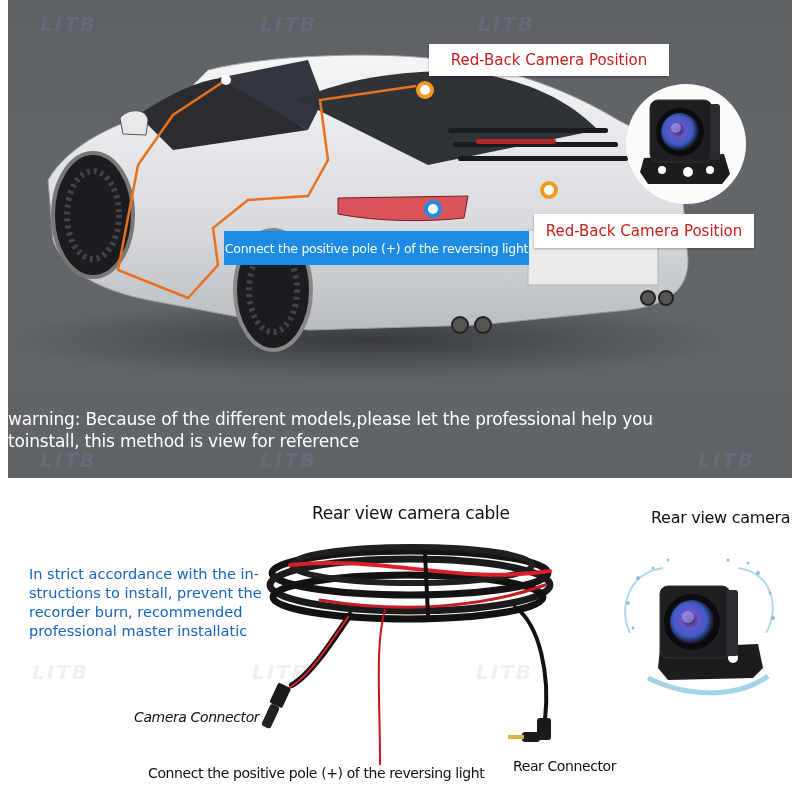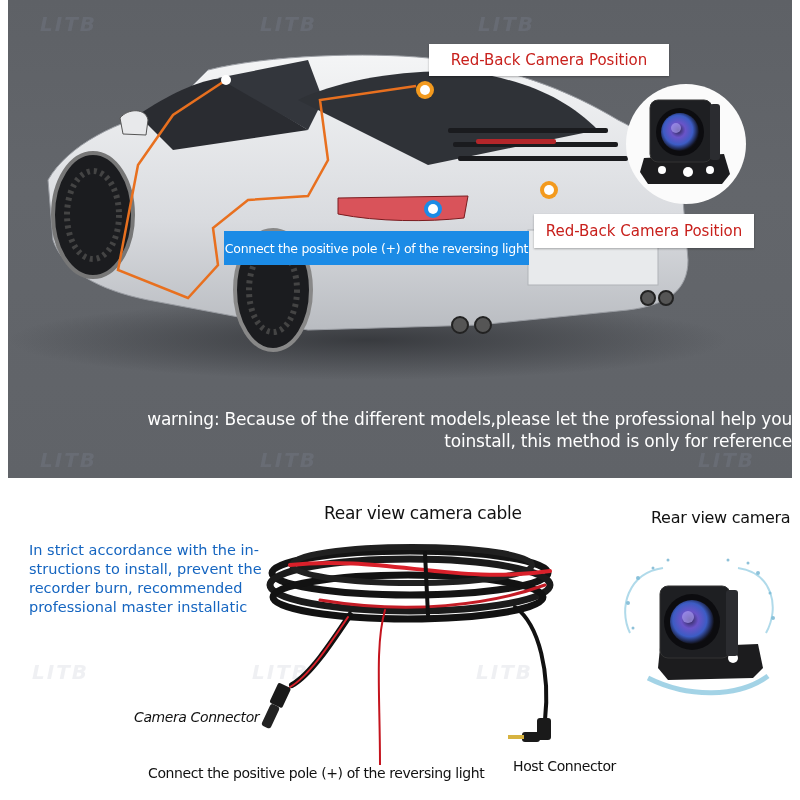--- a/index.html
+++ b/index.html
@@ -2,21 +2,21 @@
 <html><head>
 <meta charset="utf-8">
 <style>
   * { box-sizing: border-box; margin: 0; padding: 0; }
   body { width: 800px; height: 800px; background: #ffffff; position: relative; overflow: hidden; font-family: "DejaVu Sans", sans-serif; }
   .top-panel { position: absolute; left: 8px; top: 0; width: 784px; height: 478px; background: linear-gradient(180deg, #5e6166 0%, #63666b 40%, #606368 100%); overflow: hidden; }
   .car-svg { position: absolute; left: 0; top: 0; }
   .label-white { position: absolute; background: #ffffff; color: #c8201c; font-size: 15px; padding: 0 8px; display: flex; align-items: center; justify-content: center; box-shadow: 0 1px 2px rgba(0,0,0,0.3); }
   .label-blue { position: absolute; background: #1b8be6; color: #ffffff; font-size: 12.5px; display: flex; align-items: center; justify-content: center; letter-spacing: -0.3px; }
   .thumb-circle { position: absolute; left: 618px; top: 84px; width: 120px; height: 120px; border-radius: 50%; background: #fbfbfb; overflow: hidden; }
-  .warning-top { position: absolute; left: 0; width: 784px; top: 408px; text-align: right; color: #ffffff; font-size: 17px; line-height: 22px; letter-spacing: -0.2px; }
+  .warning-top { position: absolute; left: 0; width: 784px; top: 408px; text-align: left; color: #ffffff; font-size: 17px; line-height: 22px; letter-spacing: -0.2px; }
   .watermark { position: absolute; color: rgba(120,125,140,0.35); font-size: 20px; font-style: italic; font-weight: bold; letter-spacing: 2px; }
   .wm-light { color: rgba(220,222,228,0.45); }
   .warning-blue { position: absolute; left: 29px; top: 522px; width: 240px; color: #1565c0; font-size: 14.5px; line-height: 19px; white-space: pre-line; }
   .caption { position: absolute; color: #111; font-size: 17px; letter-spacing: -0.3px; }
   .caption-sm { position: absolute; color: #111; font-size: 14px; letter-spacing: -0.4px; }
 </style>
 </head>
 <body>
 
 <div class="top-panel">
@@ -105,37 +105,37 @@
       <rect x="24" y="16" width="62" height="62" rx="8" fill="#1e1f22" stroke="#333"></rect>
       <rect x="84" y="20" width="10" height="56" rx="3" fill="#2b2c30"></rect>
       <circle cx="54" cy="48" r="24" fill="#0c0c0f"></circle>
       <circle cx="54" cy="48" r="19" fill="url(#lensG)"></circle>
       <circle cx="50" cy="44" r="5" fill="#a79af0" opacity="0.7"></circle>
     </svg>
   </div>
 
   <div class="warning-top">
     <div>warning: Because of the different models,please let the professional help you</div>
-    <div>toinstall, this method is only for reference</div>
+    <div>toinstall, this method is view for reference</div>
   </div>
 </div>
 
 <div>
   <span class="watermark wm-light" style="left:32px;top:660px;">LITB</span>
   <span class="watermark wm-light" style="left:252px;top:660px;">LITB</span>
   <span class="watermark wm-light" style="left:476px;top:660px;">LITB</span>
 
   <div class="warning-blue">
-    <div style="white-space:pre-line;">In strict accordance with the in-
+    <div style="white-space:pre-line;margin-top:24px;">In strict accordance with the in-
 structions to install, prevent the
 recorder burn, recommended
 professional master installatic</div>
   </div>
 
-  <div class="caption" style="left:324px;top:503px;">Rear view camera cable</div>
+  <div class="caption" style="left:312px;top:503px;">Rear view camera cable</div>
   <div class="caption" style="left:651px;top:508px;font-size:16px;">Rear view camera</div>
 
   <svg style="position:absolute;left:260px;top:525px;" width="320" height="240" viewBox="0 0 320 240">
     <g fill="none" stroke-linecap="round">
       <ellipse cx="150" cy="48" rx="138" ry="22" stroke="#141414" stroke-width="7"></ellipse>
       <ellipse cx="150" cy="60" rx="140" ry="26" stroke="#1b1b1b" stroke-width="7"></ellipse>
       <ellipse cx="148" cy="72" rx="135" ry="22" stroke="#121212" stroke-width="7"></ellipse>
       <ellipse cx="152" cy="40" rx="120" ry="18" stroke="#202020" stroke-width="6"></ellipse>
       <path d="M30 40 C 120 30, 200 60, 290 46" stroke="#d9202a" stroke-width="4"></path>
       <path d="M60 75 C 150 90, 230 80, 285 60" stroke="#c41c26" stroke-width="3"></path>
@@ -178,15 +178,15 @@
     <path d="M52 100 L 150 96 L 155 120 L 145 130 L 60 132 L 50 120 Z" fill="#1c1c1e"></path>
     <circle cx="125" cy="110" r="5" fill="#fff"></circle>
     <rect x="52" y="38" width="70" height="72" rx="8" fill="#1e1f22" stroke="#333"></rect>
     <rect x="118" y="42" width="12" height="66" rx="3" fill="#2b2c30"></rect>
     <circle cx="84" cy="74" r="28" fill="#0c0c0f"></circle>
     <circle cx="84" cy="74" r="22" fill="url(#lensG)"></circle>
     <circle cx="80" cy="69" r="6" fill="#a79af0" opacity="0.7"></circle>
   </svg>
 
   <div class="caption-sm" style="left:134px;top:709px;font-style:italic;">Camera Connector</div>
-  <div class="caption-sm" style="left:513px;top:758px;">Host Connector</div>
+  <div class="caption-sm" style="left:513px;top:758px;">Rear Connector</div>
   <div class="caption-sm" style="left:148px;top:765px;">Connect the positive pole (+) of the reversing light</div>
 </div>
 
 </body></html>

